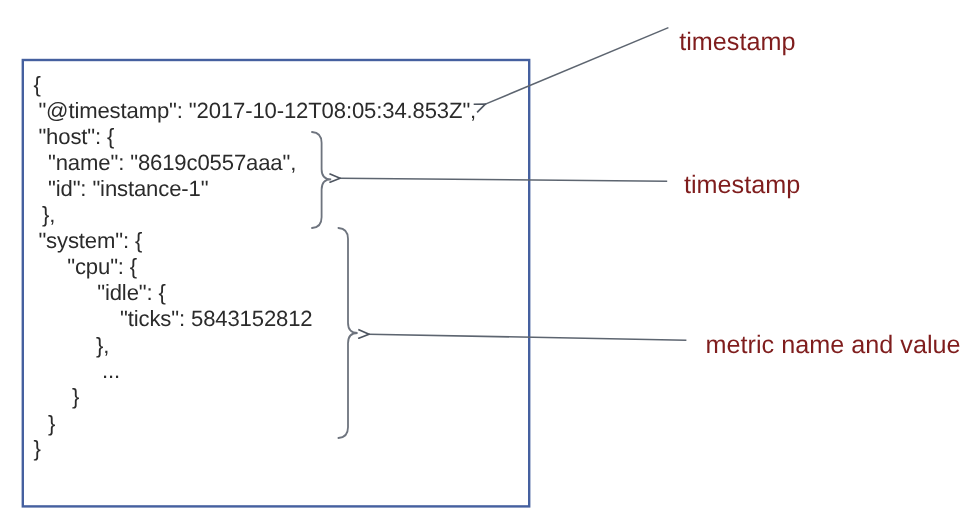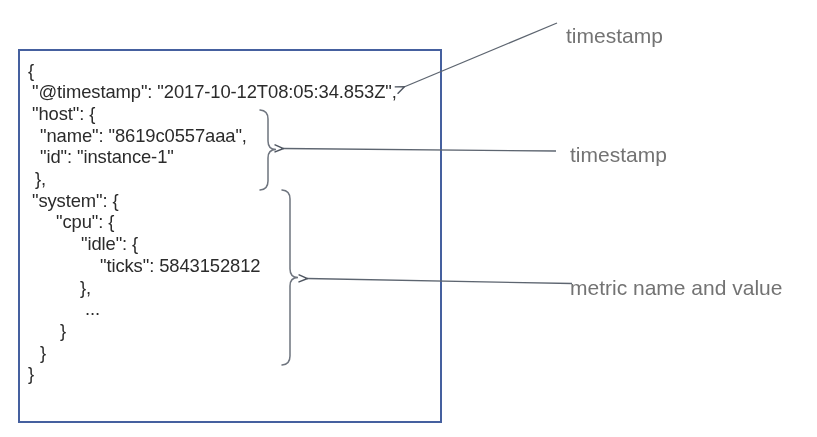--- a/index.html
+++ b/index.html
@@ -44,26 +44,26 @@
     top: 0;
     width: 817px;
     height: 437px;
     pointer-events: none;
   }
   .label {
     position: absolute;
     font-family: "Liberation Sans", sans-serif;
     font-size: 21px;
     line-height: 24px;
-    color: #737373;
+    color: #7f1d1d;
     white-space: nowrap;
   }
   .label-timestamp { left: 566px; top: 24px; }
   .label-dimensions { left: 570px; top: 143px; }
-  .label-metric { left: 570px; top: 276px; }
+  .label-metric { left: 588px; top: 276px; }
 </style>
 </head>
 <body>
 
 <div class="canvas">
 
   <div class="json-box"></div>
 
   <div class="code-layer">
       <div class="code-line" style="left: 28px; top: 59.5px;">{</div>

